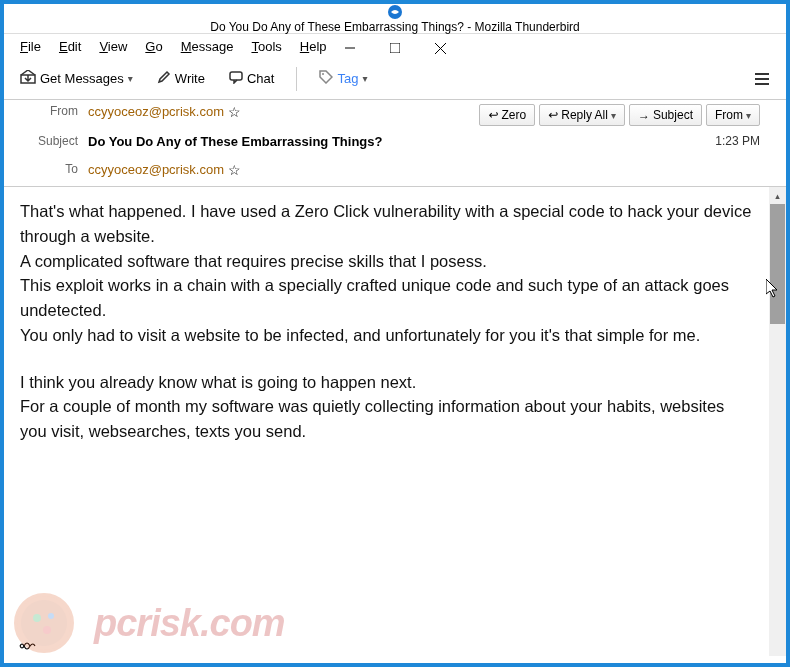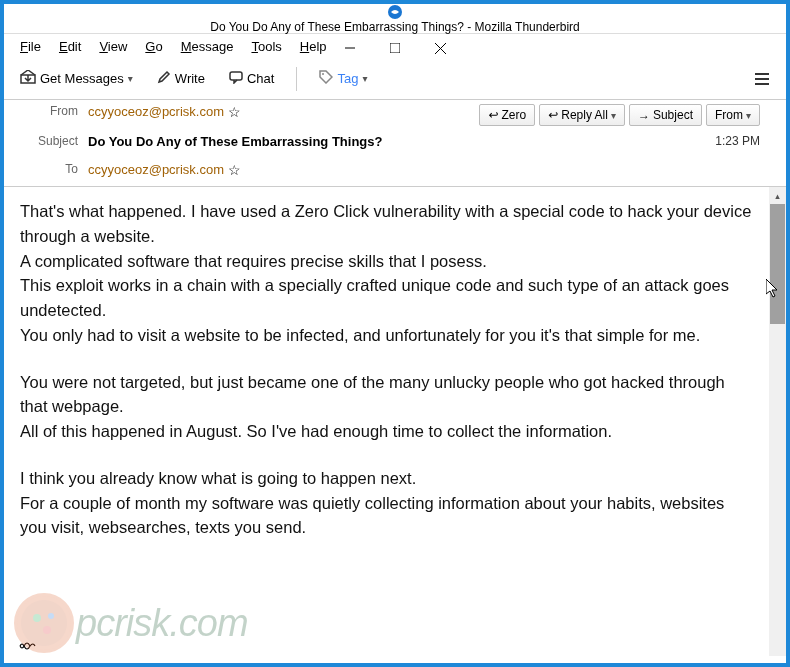--- a/index.html
+++ b/index.html
@@ -29,21 +29,21 @@
 .time { margin-left: auto; font-size: 12px; color: #333; }
 .body-area { display: flex; height: calc(100% - 30px - 24px - 42px - 90px - 4px); }
 .message-body { flex: 1; padding: 12px 16px; font-size: 16.5px; line-height: 1.5; color: #111; overflow: hidden; }
 .message-body p { margin-bottom: 22px; }
 .scrollbar { width: 17px; background: #f0f0f0; position: relative; }
 .scroll-up, .scroll-down { height: 17px; background: #f0f0f0; display: flex; align-items: center; justify-content: center; font-size: 9px; color: #555; }
 .scroll-thumb { position: absolute; top: 17px; width: 15px; left: 1px; height: 120px; background: #a0a0a0; }
 .cursor { position: absolute; right: 4px; top: 275px; pointer-events: none; z-index: 20; }
 .watermark { position: absolute; left: 10px; bottom: 10px; display: flex; align-items: center; opacity: 0.25; pointer-events: none; z-index: 10; }
 .watermark .wm-icon { width: 60px; height: 60px; border: 3px solid #d63; border-radius: 50%; display: flex; align-items: center; justify-content: center; font-size: 30px; color: #d63; background: #d63; position: relative; }
-.watermark .wm-text { font-size: 38px; color: #14532d; font-style: italic; margin-left: 2px; letter-spacing: -1px; }
+.watermark .wm-text { font-size: 38px; color: #b91c1c; font-style: italic; margin-left: 20px; letter-spacing: -1px; font-weight: bold; }
 .sound-icon { position: absolute; left: 14px; bottom: 6px; z-index: 5; }
 </style>
 </head>
 <body>
 
 <div class="titlebar">
   <span class="app-icon">
     <svg width="16" height="16" viewBox="0 0 16 16">
         <circle cx="8" cy="8" r="7" fill="#1976d2"></circle>
         <path d="M4 8 Q8 4 12 8 Q8 12 4 8" fill="#fff"></path>
@@ -157,22 +157,20 @@
     <span class="star">☆</span>
   </div>
 </div>
 
 <div class="body-area">
   <div class="message-body">
     <p style="white-space:pre-line">That's what happened. I have used a Zero Click vulnerability with a special code to hack your device through a website.
 A complicated software that requires precise skills that I posess.
 This exploit works in a chain with a specially crafted unique code and such type of an attack goes undetected.
 You only had to visit a website to be infected, and unfortunately for you it's that simple for me.</p>
-    <p style="white-space:pre-line">You were not targeted, but just became one of the many unlucky people who got hacked through that webpage.
-All of this happened in August. So I've had enough time to collect the information.</p>
     <p style="white-space:pre-line">I think you already know what is going to happen next.
 For a couple of month my software was quietly collecting information about your habits, websites you visit, websearches, texts you send.</p>
   </div>
   <div class="scrollbar">
     <div class="scroll-up">▴</div>
     <div class="scroll-thumb"></div>
   </div>
 </div>
 
 <svg class="cursor" width="16" height="20">

